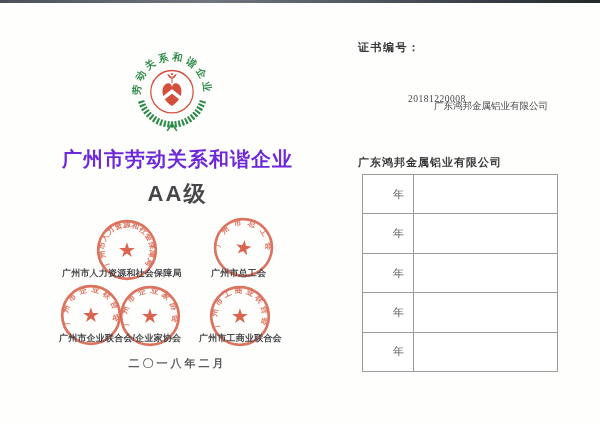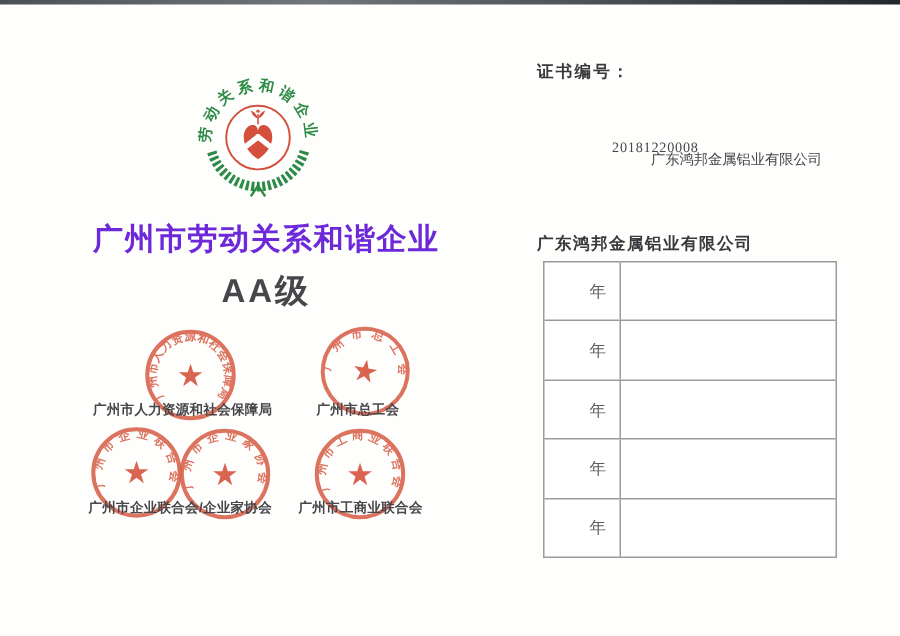--- a/index.html
+++ b/index.html
@@ -157,20 +157,21 @@
       </text>
       <text x="50" y="61" text-anchor="middle" font-size="32" fill="#d5503a">★</text>
     </svg>
   </div>
 
   <div class="seal-caption cap-0">广州市人力资源和社会保障局</div>
   <div class="seal-caption cap-1">广州市总工会</div>
   <div class="seal-caption cap-2">广州市企业联合会/企业家协会</div>
   <div class="seal-caption cap-3">广州市工商业联合会</div>
 
+  <div class="issue-date">二〇一八年二月</div>
 
   <div class="field-label label-certno">证书编号：</div>
   <div class="field-value value-certno">20181220008</div>
 
   <div class="field-value value-holder">广东鸿邦金属铝业有限公司</div>
 
   <div class="field-label verify-heading">广东鸿邦金属铝业有限公司</div>
 
   <div class="vtable">
       <div class="vrow">

